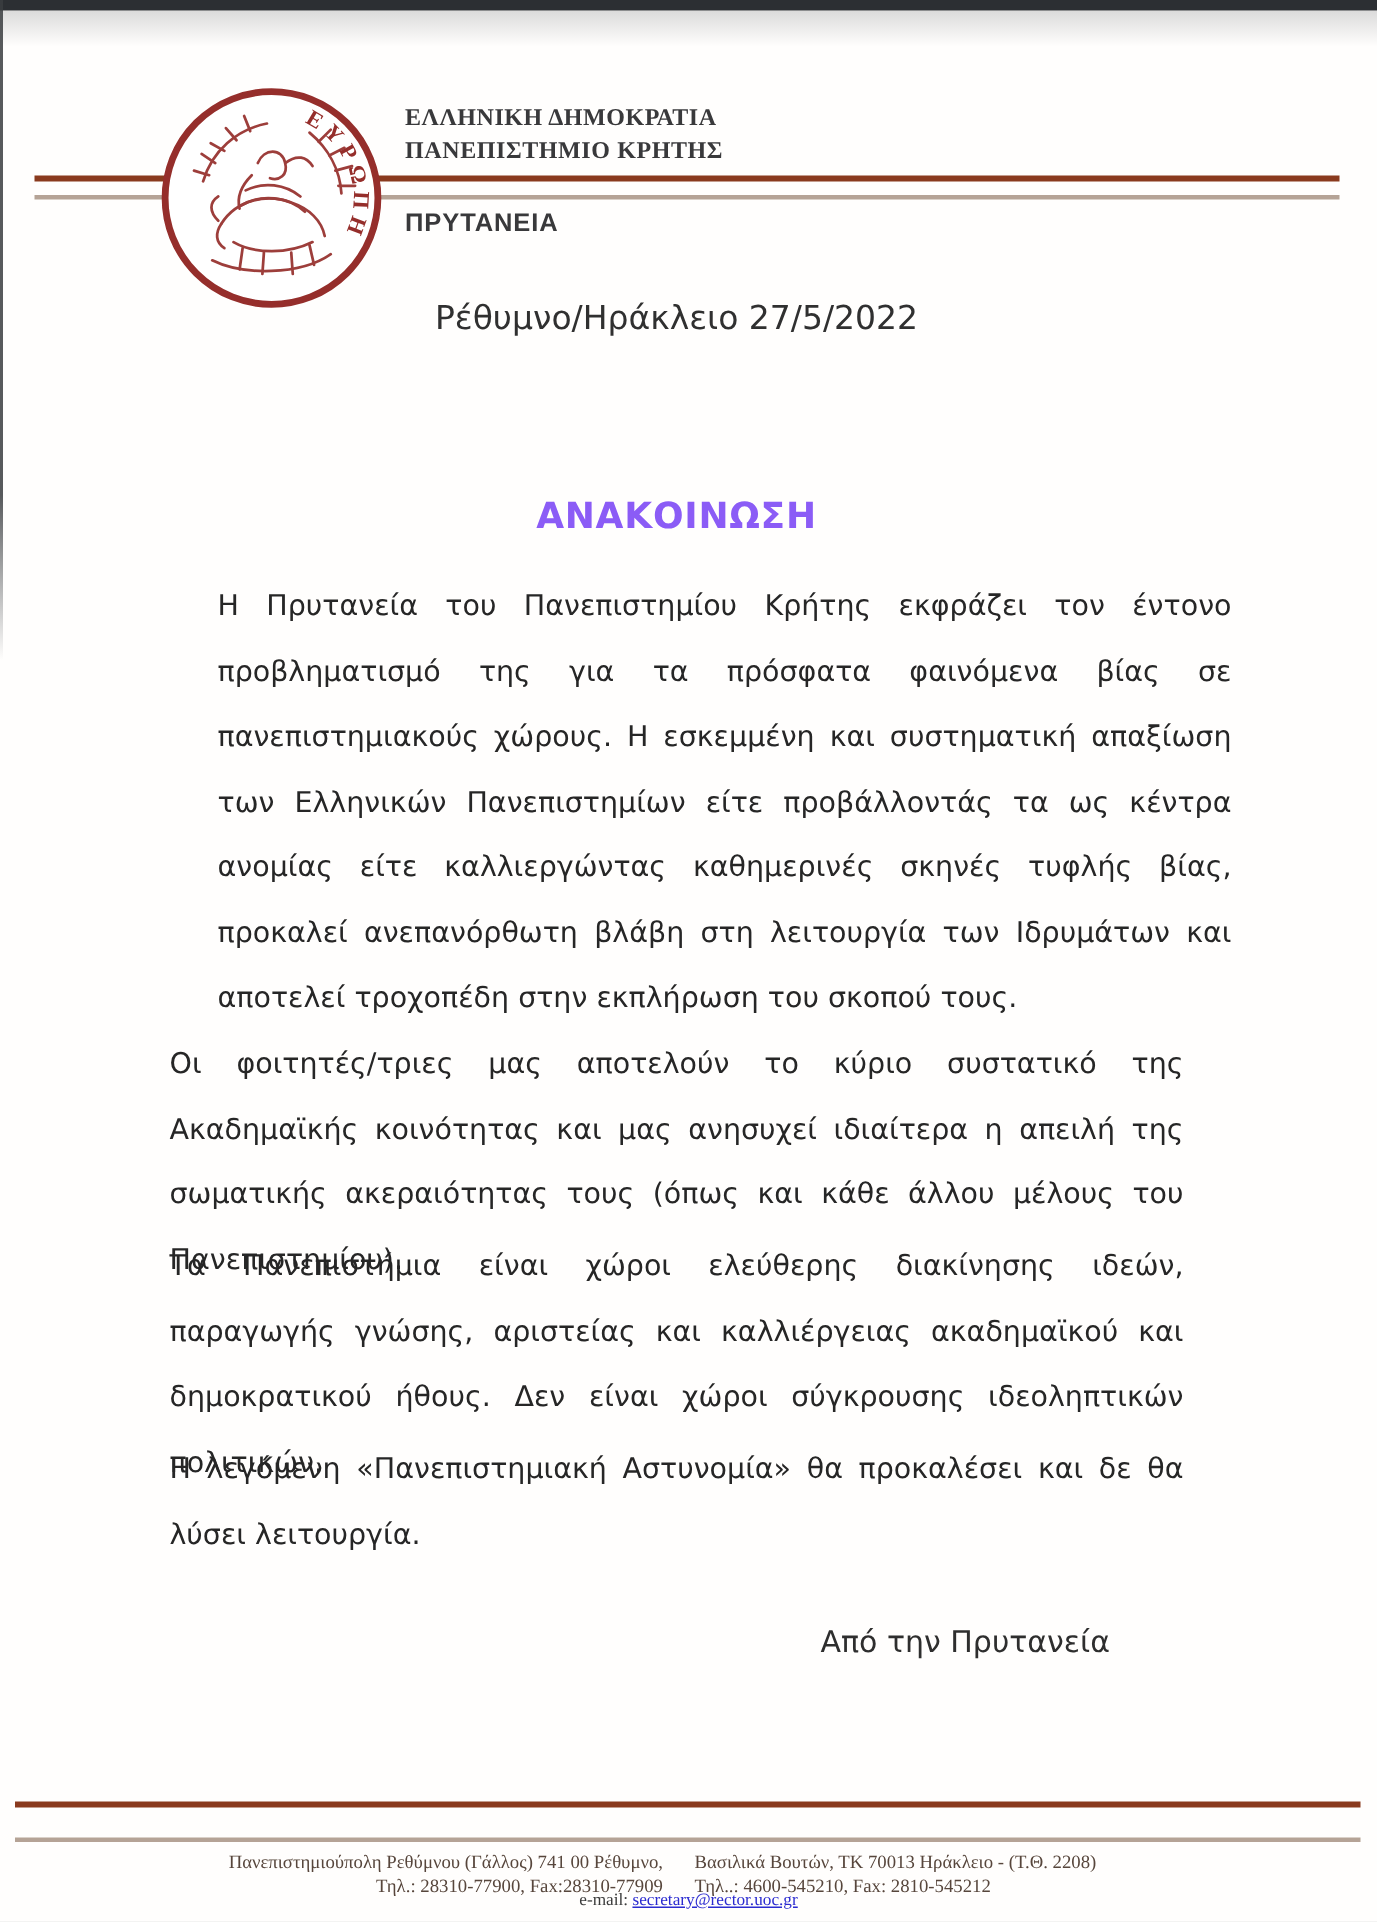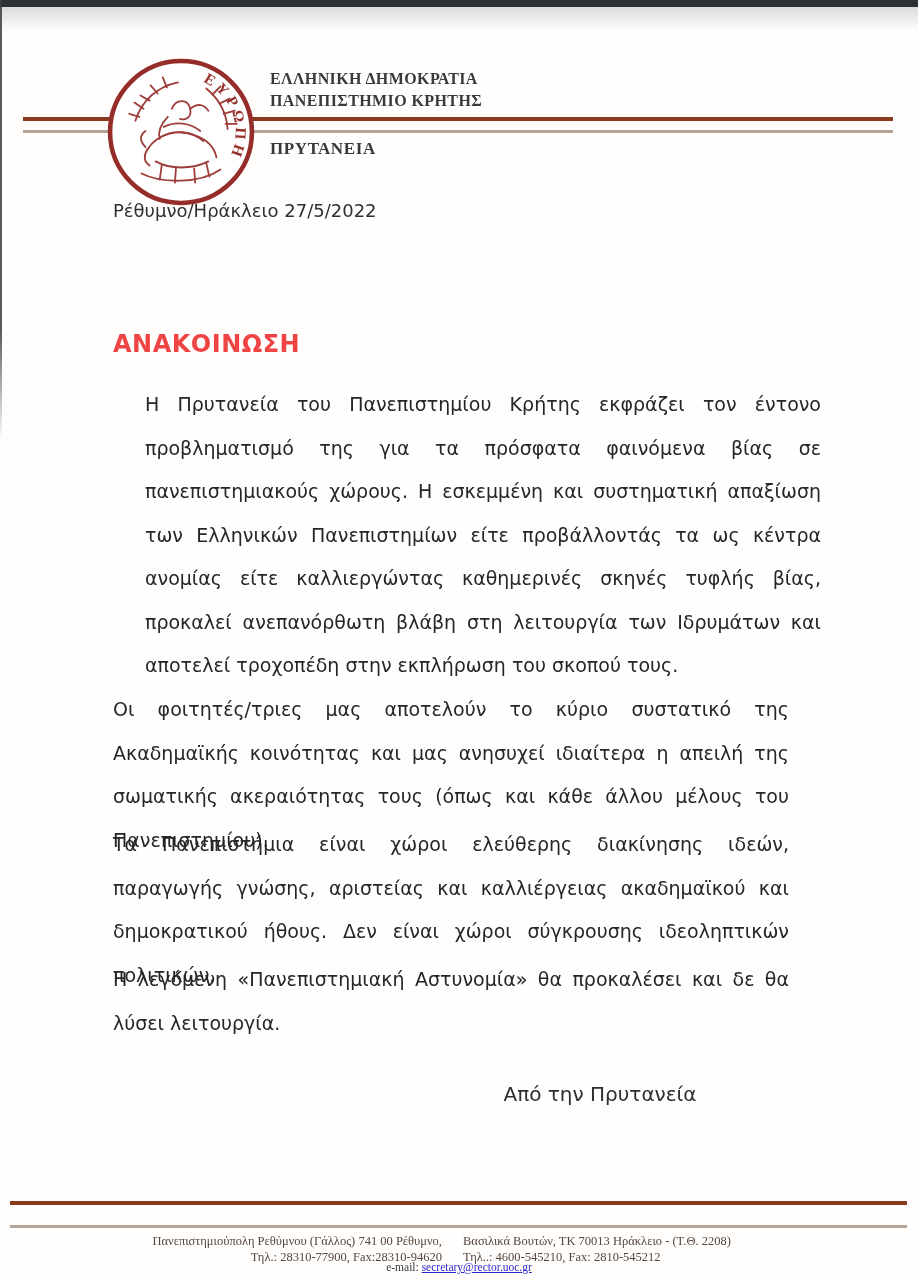--- a/index.html
+++ b/index.html
@@ -32,35 +32,35 @@
   
   .rule{z-index:1;}
   .rule.hdr-dark{left:23px;top:117px;width:870px;height:4px;background:var(--rule-dark);}
   .rule.hdr-light{left:23px;top:130px;width:870px;height:3px;background:var(--rule-light);}
   .logo-box{left:105px;top:56px;width:152px;height:152px;z-index:2;}
   .org-block{left:270px;top:68px;width:420px;z-index:3;
     font-family:"Liberation Serif","DejaVu Serif",serif;
     font-weight:bold;font-size:16px;line-height:22px;color:var(--ink);
     letter-spacing:.4px;}
   .office{left:270px;top:139px;width:300px;z-index:3;
-    font-family:Liberation Serif, serif;
+    font-family:Liberation Sans, sans-serif;
     font-weight:bold;font-size:17px;color:var(--ink);letter-spacing:.6px;}
   
-  .dateline{left:113px;top:200px;width:676px;text-align:left;
-    font-size:18px;color:#303030;}
-  .doc-title{left:113px;top:330px;width:676px;text-align:left;
-    font-size:24px;font-weight:bold;color:#ef4444;letter-spacing:.5px;}
+  .dateline{left:113px;top:200px;width:676px;text-align:center;
+    font-size:22px;color:#303030;}
+  .doc-title{left:113px;top:330px;width:676px;text-align:center;
+    font-size:24px;font-weight:bold;color:#8b5cf6;letter-spacing:.5px;}
   .para{left:113px;width:676px;
     font-size:19px;line-height:43.5px;
     text-align:justify;text-align-last:left;color:var(--body-ink);}
   .para.p1{top:383px;margin-left:32px;}
   .para.p2{top:688px;}
   .para.p3{top:823px;}
   .para.p4{top:958px;}
-  .closing{left:460px;top:1082px;width:280px;text-align:center;
+  .closing{left:460px;top:1082px;width:280px;text-align:right;
     font-size:20px;color:#2e2e2e;}
   
   .rule.ftr-dark{left:10px;top:1201px;width:897px;height:4px;background:var(--rule-dark);}
   .rule.ftr-light{left:10px;top:1225px;width:897px;height:3px;background:var(--rule-light);}
   .ftr-col{top:1233px;
     font-family:"Liberation Serif","DejaVu Serif",serif;
     font-size:12.5px;line-height:16px;color:var(--footer-ink);}
   .ftr-left{left:130px;width:312px;text-align:right;}
   .ftr-right{left:463px;width:340px;text-align:left;}
   .email-row{left:0;top:1261px;width:918px;text-align:center;
@@ -129,21 +129,21 @@
   <p class="abs para p3">Τα Πανεπιστήμια είναι χώροι ελεύθερης διακίνησης ιδεών, παραγωγής γνώσης, αριστείας και καλλιέργειας ακαδημαϊκού και δημοκρατικού ήθους. Δεν είναι χώροι σύγκρουσης ιδεοληπτικών πολιτικών.</p>
   <p class="abs para p4">Η λεγόμενη «Πανεπιστημιακή Αστυνομία» θα προκαλέσει και δε θα λύσει λειτουργία.</p>
 
   <div class="abs closing">Από την Πρυτανεία</div>
 
   <div class="abs rule ftr-dark"></div>
   <div class="abs rule ftr-light"></div>
 
   <div class="abs ftr-col ftr-left">
     <div>Πανεπιστημιούπολη Ρεθύμνου (Γάλλος) 741 00 Ρέθυμνο,</div>
-    <div>Τηλ.: 28310-77900, Fax:28310-94620</div>
+    <div>Τηλ.: 28310-77900, Fax:28310-77909</div>
   </div>
   <div class="abs ftr-col ftr-right">
     <div>Βασιλικά Βουτών, ΤΚ 70013 Ηράκλειο - (Τ.Θ. 2208)</div>
     <div>Τηλ..: 4600-545210, Fax: 2810-545212</div>
   </div>
 
   <div class="abs email-row">
     <span>e-mail:</span>
     <a href="#">secretary@rector.uoc.gr</a>
   </div>

